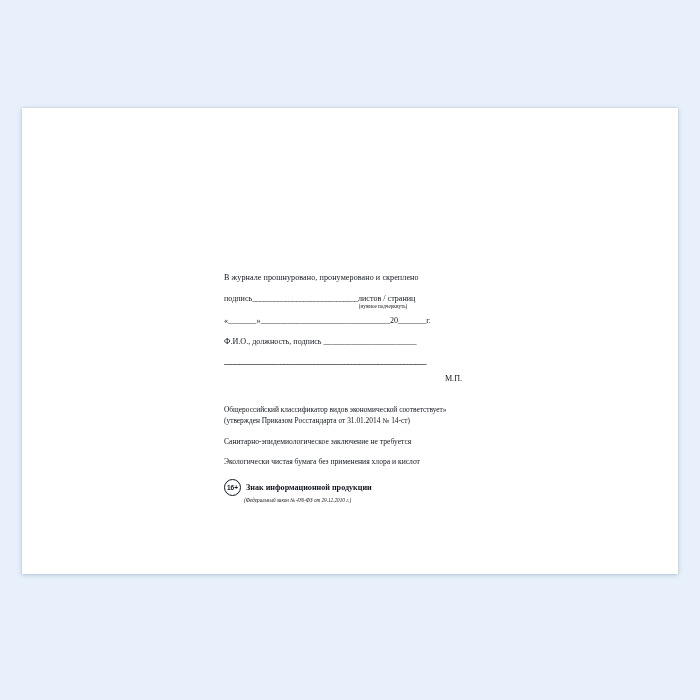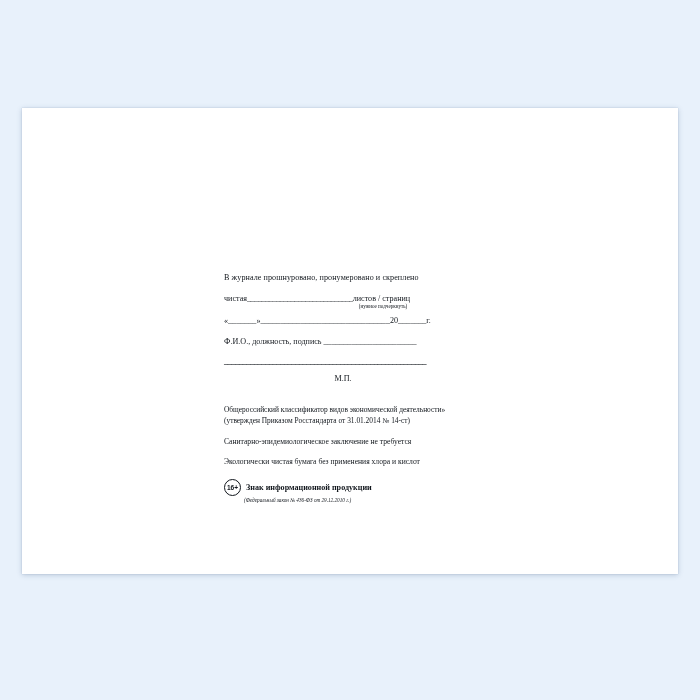--- a/index.html
+++ b/index.html
@@ -67,21 +67,21 @@
   .row-longline {
     margin-top: 11px;
     font-size: 8.1px;
     white-space: nowrap;
     letter-spacing: -0.3px;
     font-weight: bold;
   }
   .row-mp {
     margin-top: 8px;
     font-size: 8.1px;
-    text-align: center;
+    text-align: right;
     padding-right: 22px;
   }
   .block2 {
     margin-top: 22px;
     font-size: 7.4px;
     line-height: 1.42;
   }
   .block2 .ln {
     white-space: nowrap;
   }
@@ -127,34 +127,34 @@
 </head>
 <body>
 
 <div class="stage">
   <div class="page-sheet">
     <div class="doc-body">
 
       <div class="l1">В журнале прошнуровано, пронумеровано и скреплено</div>
 
       <div class="row-pechat">
-        <span>чистая</span><span class="dots">_____________________________</span><span>листов / страниц</span>
+        <span>подпись</span><span class="dots">_____________________________</span><span>листов / страниц</span>
       </div>
       <div class="sub-note">(нужное подчеркнуть)</div>
 
       <div class="row-date">«_______»________________________________20_______г.</div>
 
       <div class="row-fio">Ф.И.О., должность, подпись _______________________</div>
 
       <div class="row-longline">______________________________________________________</div>
 
       <div class="row-mp">М.П.</div>
 
       <div class="block2">
-        <div class="ln">Общероссийский классификатор видов экономической деятельности»</div>
+        <div class="ln">Общероссийский классификатор видов экономической соответствует»</div>
         <div class="ln ital">(утвержден Приказом Росстандарта от 31.01.2014 № 14-ст)</div>
       </div>
 
       <div class="spaced-para">Санитарно-эпидемиологическое заключение не требуется</div>
       <div class="spaced-para">Экологически чистая бумага без применения хлора и кислот</div>
 
       <div class="age-row">
         <div class="age-badge">16+</div>
         <div class="age-text">Знак информационной продукции</div>
       </div>

